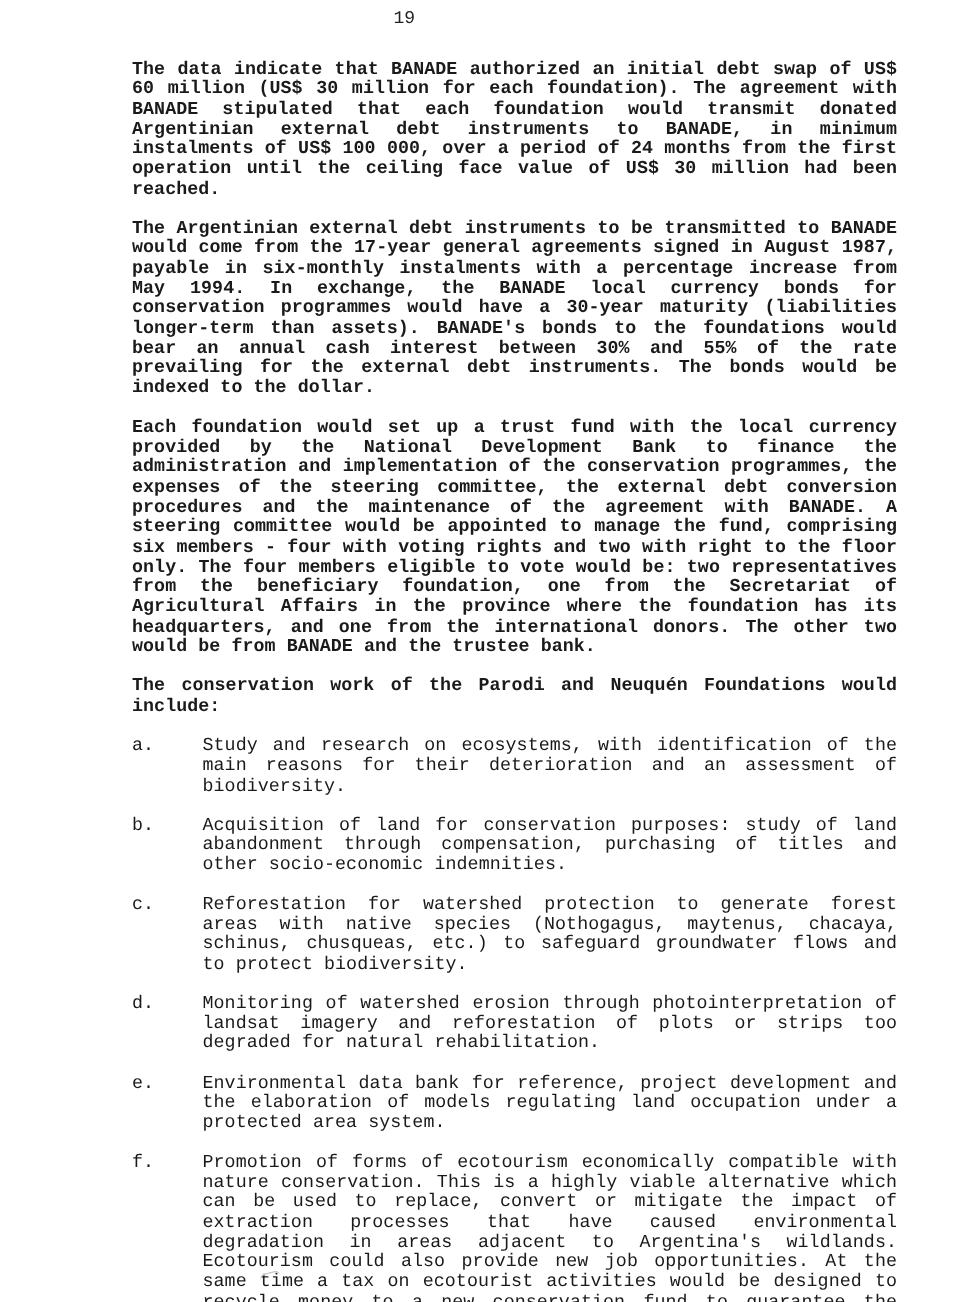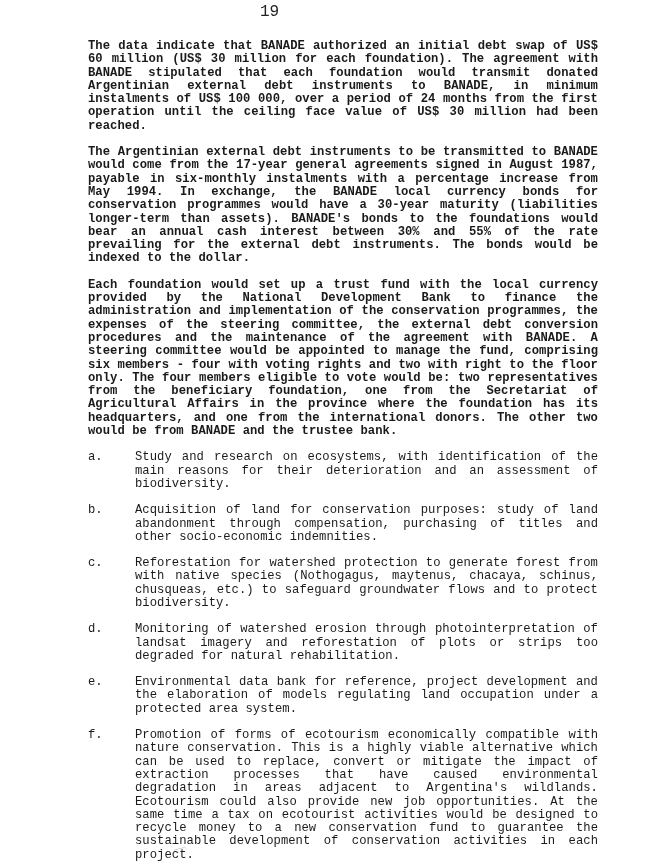--- a/index.html
+++ b/index.html
@@ -14,21 +14,21 @@
       overflow: hidden;
       font-family: "Liberation Mono", "DejaVu Sans Mono", monospace;
       color: #1a1a1a;
     }
     .page-number {
       position: absolute;
       top: 5px;
       left: 0;
       width: 539px;
       text-align: center;
-      font-size: 16px;
+      font-size: 12px;
       line-height: 14px;
       color: #222;
     }
     .content {
       position: absolute;
       left: 88px;
       top: 40px;
       width: 510px;
       font-size: 12.2px;
       line-height: 13.3px;
@@ -67,33 +67,34 @@
   </style>
 </head>
 <body>
 
 <div class="page-number">19</div>
 
 <div class="content">
   <p class="para">The data indicate that BANADE authorized an initial debt swap of US$ 60 million (US$ 30 million for each foundation). The agreement with BANADE stipulated that each foundation would transmit donated Argentinian external debt instruments to BANADE, in minimum instalments of US$ 100 000, over a period of 24 months from the first operation until the ceiling face value of US$ 30 million had been reached.</p>
   <p class="para">The Argentinian external debt instruments to be transmitted to BANADE would come from the 17-year general agreements signed in August 1987, payable in six-monthly instalments with a percentage increase from May 1994. In exchange, the BANADE local currency bonds for conservation programmes would have a 30-year maturity (liabilities longer-term than assets). BANADE's bonds to the foundations would bear an annual cash interest between 30% and 55% of the rate prevailing for the external debt instruments. The bonds would be indexed to the dollar.</p>
   <p class="para">Each foundation would set up a trust fund with the local currency provided by the National Development Bank to finance the administration and implementation of the conservation programmes, the expenses of the steering committee, the external debt conversion procedures and the maintenance of the agreement with BANADE. A steering committee would be appointed to manage the fund, comprising six members - four with voting rights and two with right to the floor only. The four members eligible to vote would be: two representatives from the beneficiary foundation, one from the Secretariat of Agricultural Affairs in the province where the foundation has its headquarters, and one from the international donors. The other two would be from BANADE and the trustee bank.</p>
+  <p class="para">The conservation work of the Parodi and Neuquén Foundations would include:</p>
 
   <div class="list">
     <div class="list-item">
       <span class="list-label">a.</span>
       <span class="list-text">Study and research on ecosystems, with identification of the main reasons for their deterioration and an assessment of biodiversity.</span>
     </div>
     <div class="list-item">
       <span class="list-label">b.</span>
       <span class="list-text">Acquisition of land for conservation purposes: study of land abandonment through compensation, purchasing of titles and other socio-economic indemnities.</span>
     </div>
     <div class="list-item">
       <span class="list-label">c.</span>
-      <span class="list-text">Reforestation for watershed protection to generate forest from with native species (Nothogagus, maytenus, chacaya, schinus, chusqueas, etc.) to safeguard groundwater flows and to protect biodiversity.</span>
+      <span class="list-text">Reforestation for watershed protection to generate forest areas with native species (Nothogagus, maytenus, chacaya, schinus, chusqueas, etc.) to safeguard groundwater flows and to protect biodiversity.</span>
     </div>
     <div class="list-item">
       <span class="list-label">d.</span>
       <span class="list-text">Monitoring of watershed erosion through photointerpretation of landsat imagery and reforestation of plots or strips too degraded for natural rehabilitation.</span>
     </div>
     <div class="list-item">
       <span class="list-label">e.</span>
       <span class="list-text">Environmental data bank for reference, project development and the elaboration of models regulating land occupation under a protected area system.</span>
     </div>
     <div class="list-item">

